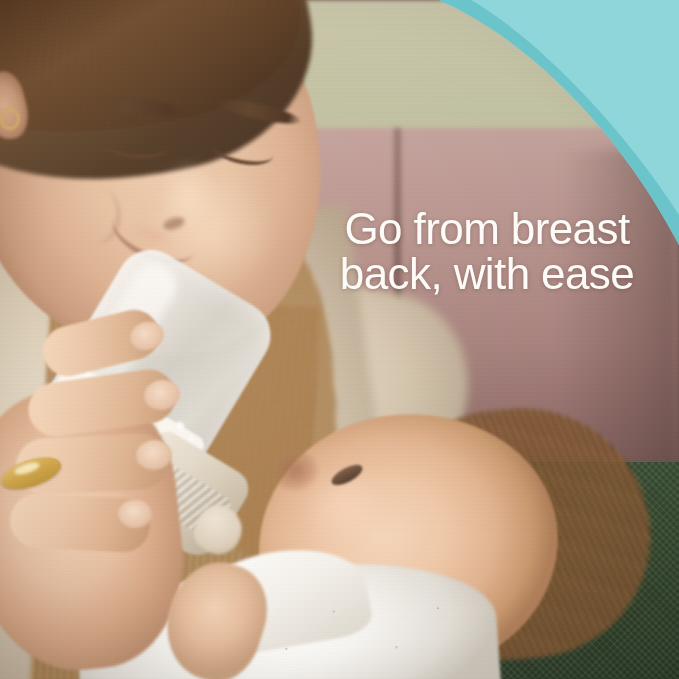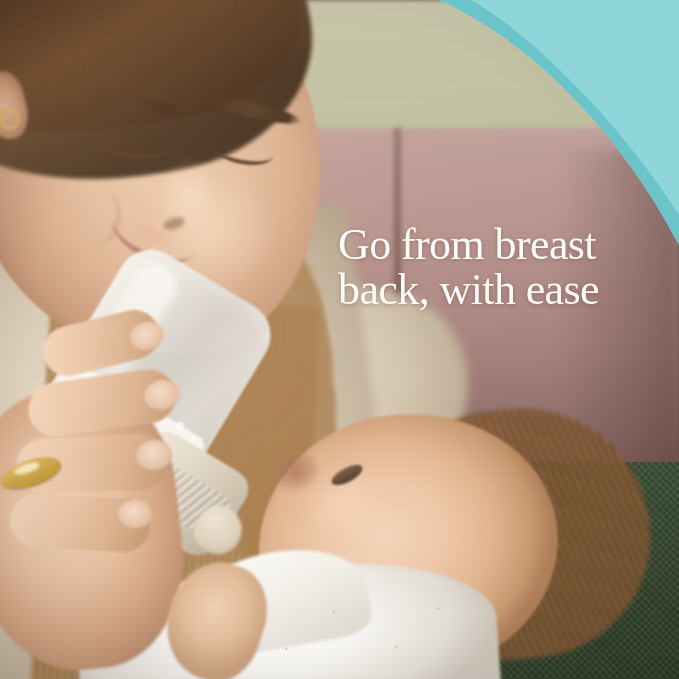--- a/index.html
+++ b/index.html
@@ -620,28 +620,29 @@
     pointer-events: none;
   }
 
   
 
   .headline {
     position: absolute;
     left: 322px;
     top: 206px;
     width: 330px;
-    margin: 16px;
+    margin: 0;
     color: #fdfbf7;
-    font-family: Liberation Serif, serif;
+    font-family: Liberation Sans, sans-serif;
     font-size: 44px;
     font-weight: 500;
     line-height: 45px;
     letter-spacing: -0.6px;
     text-shadow: 0 1px 4px rgba(70,44,36,0.30);
+    text-align: center;
   }
   .headline .hl-line { display: block; white-space: nowrap; }
 </style>
 </head>
 <body>
 
 <div id="scene">
 
   <div class="photo-layer">
 

